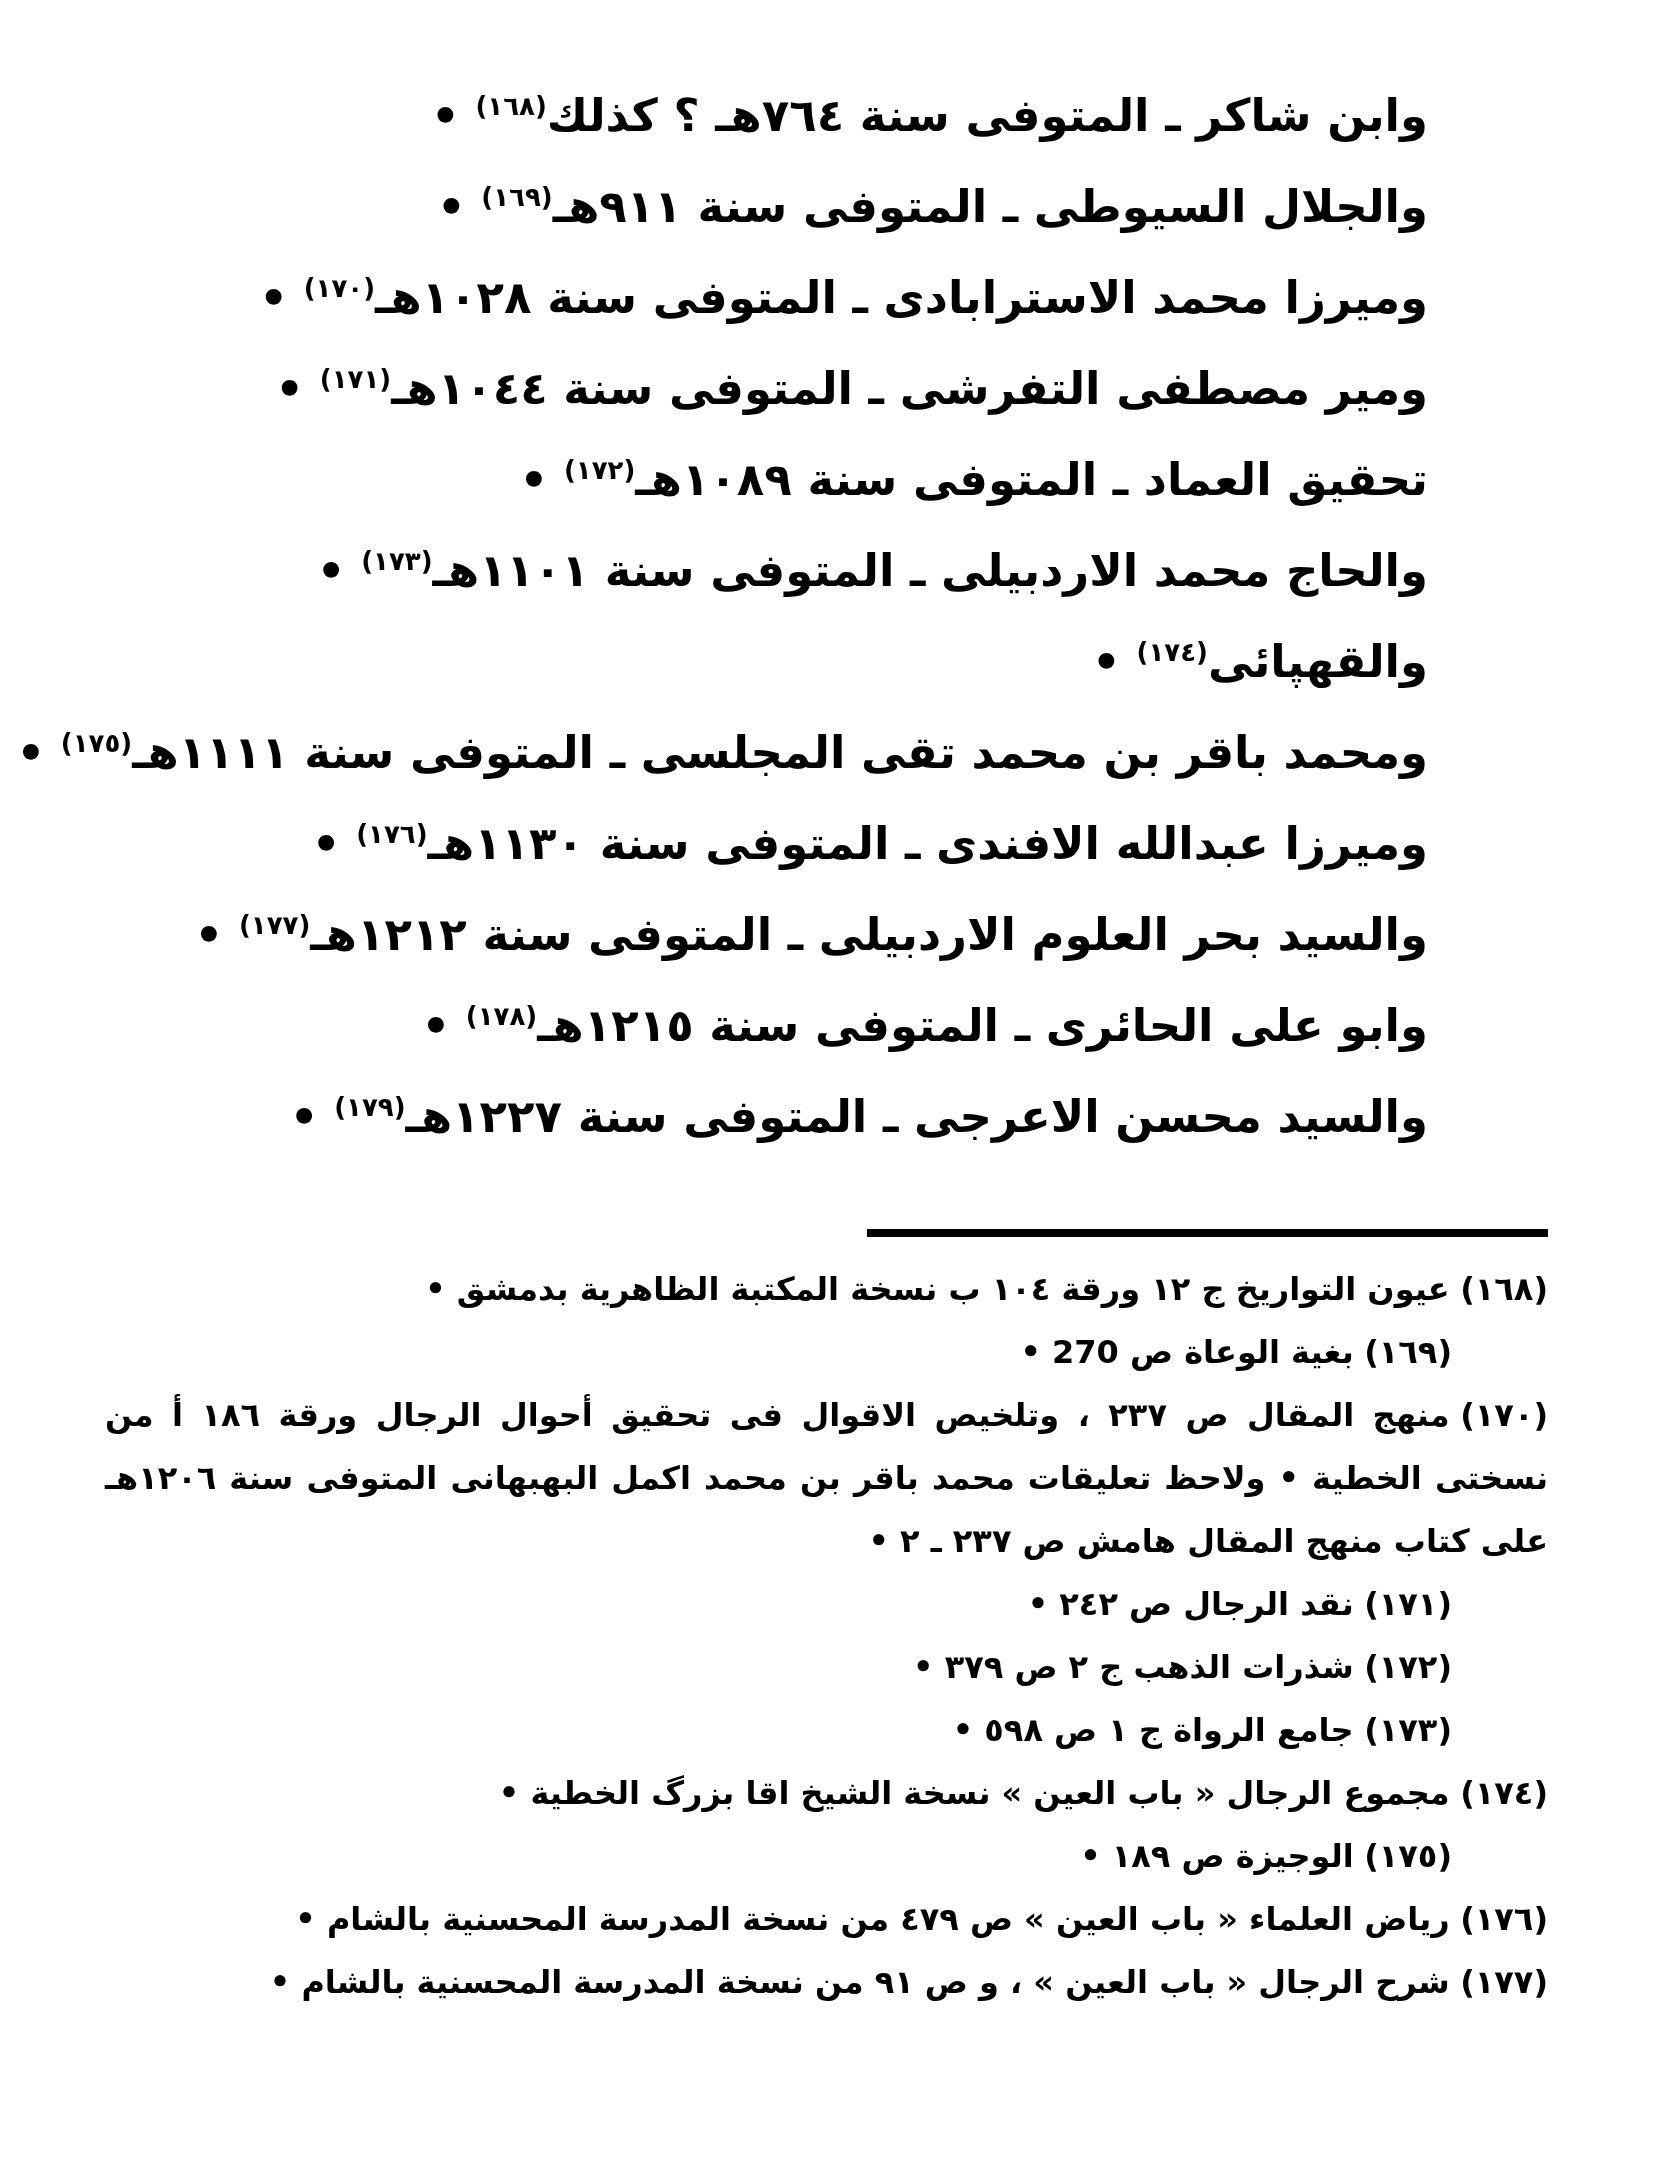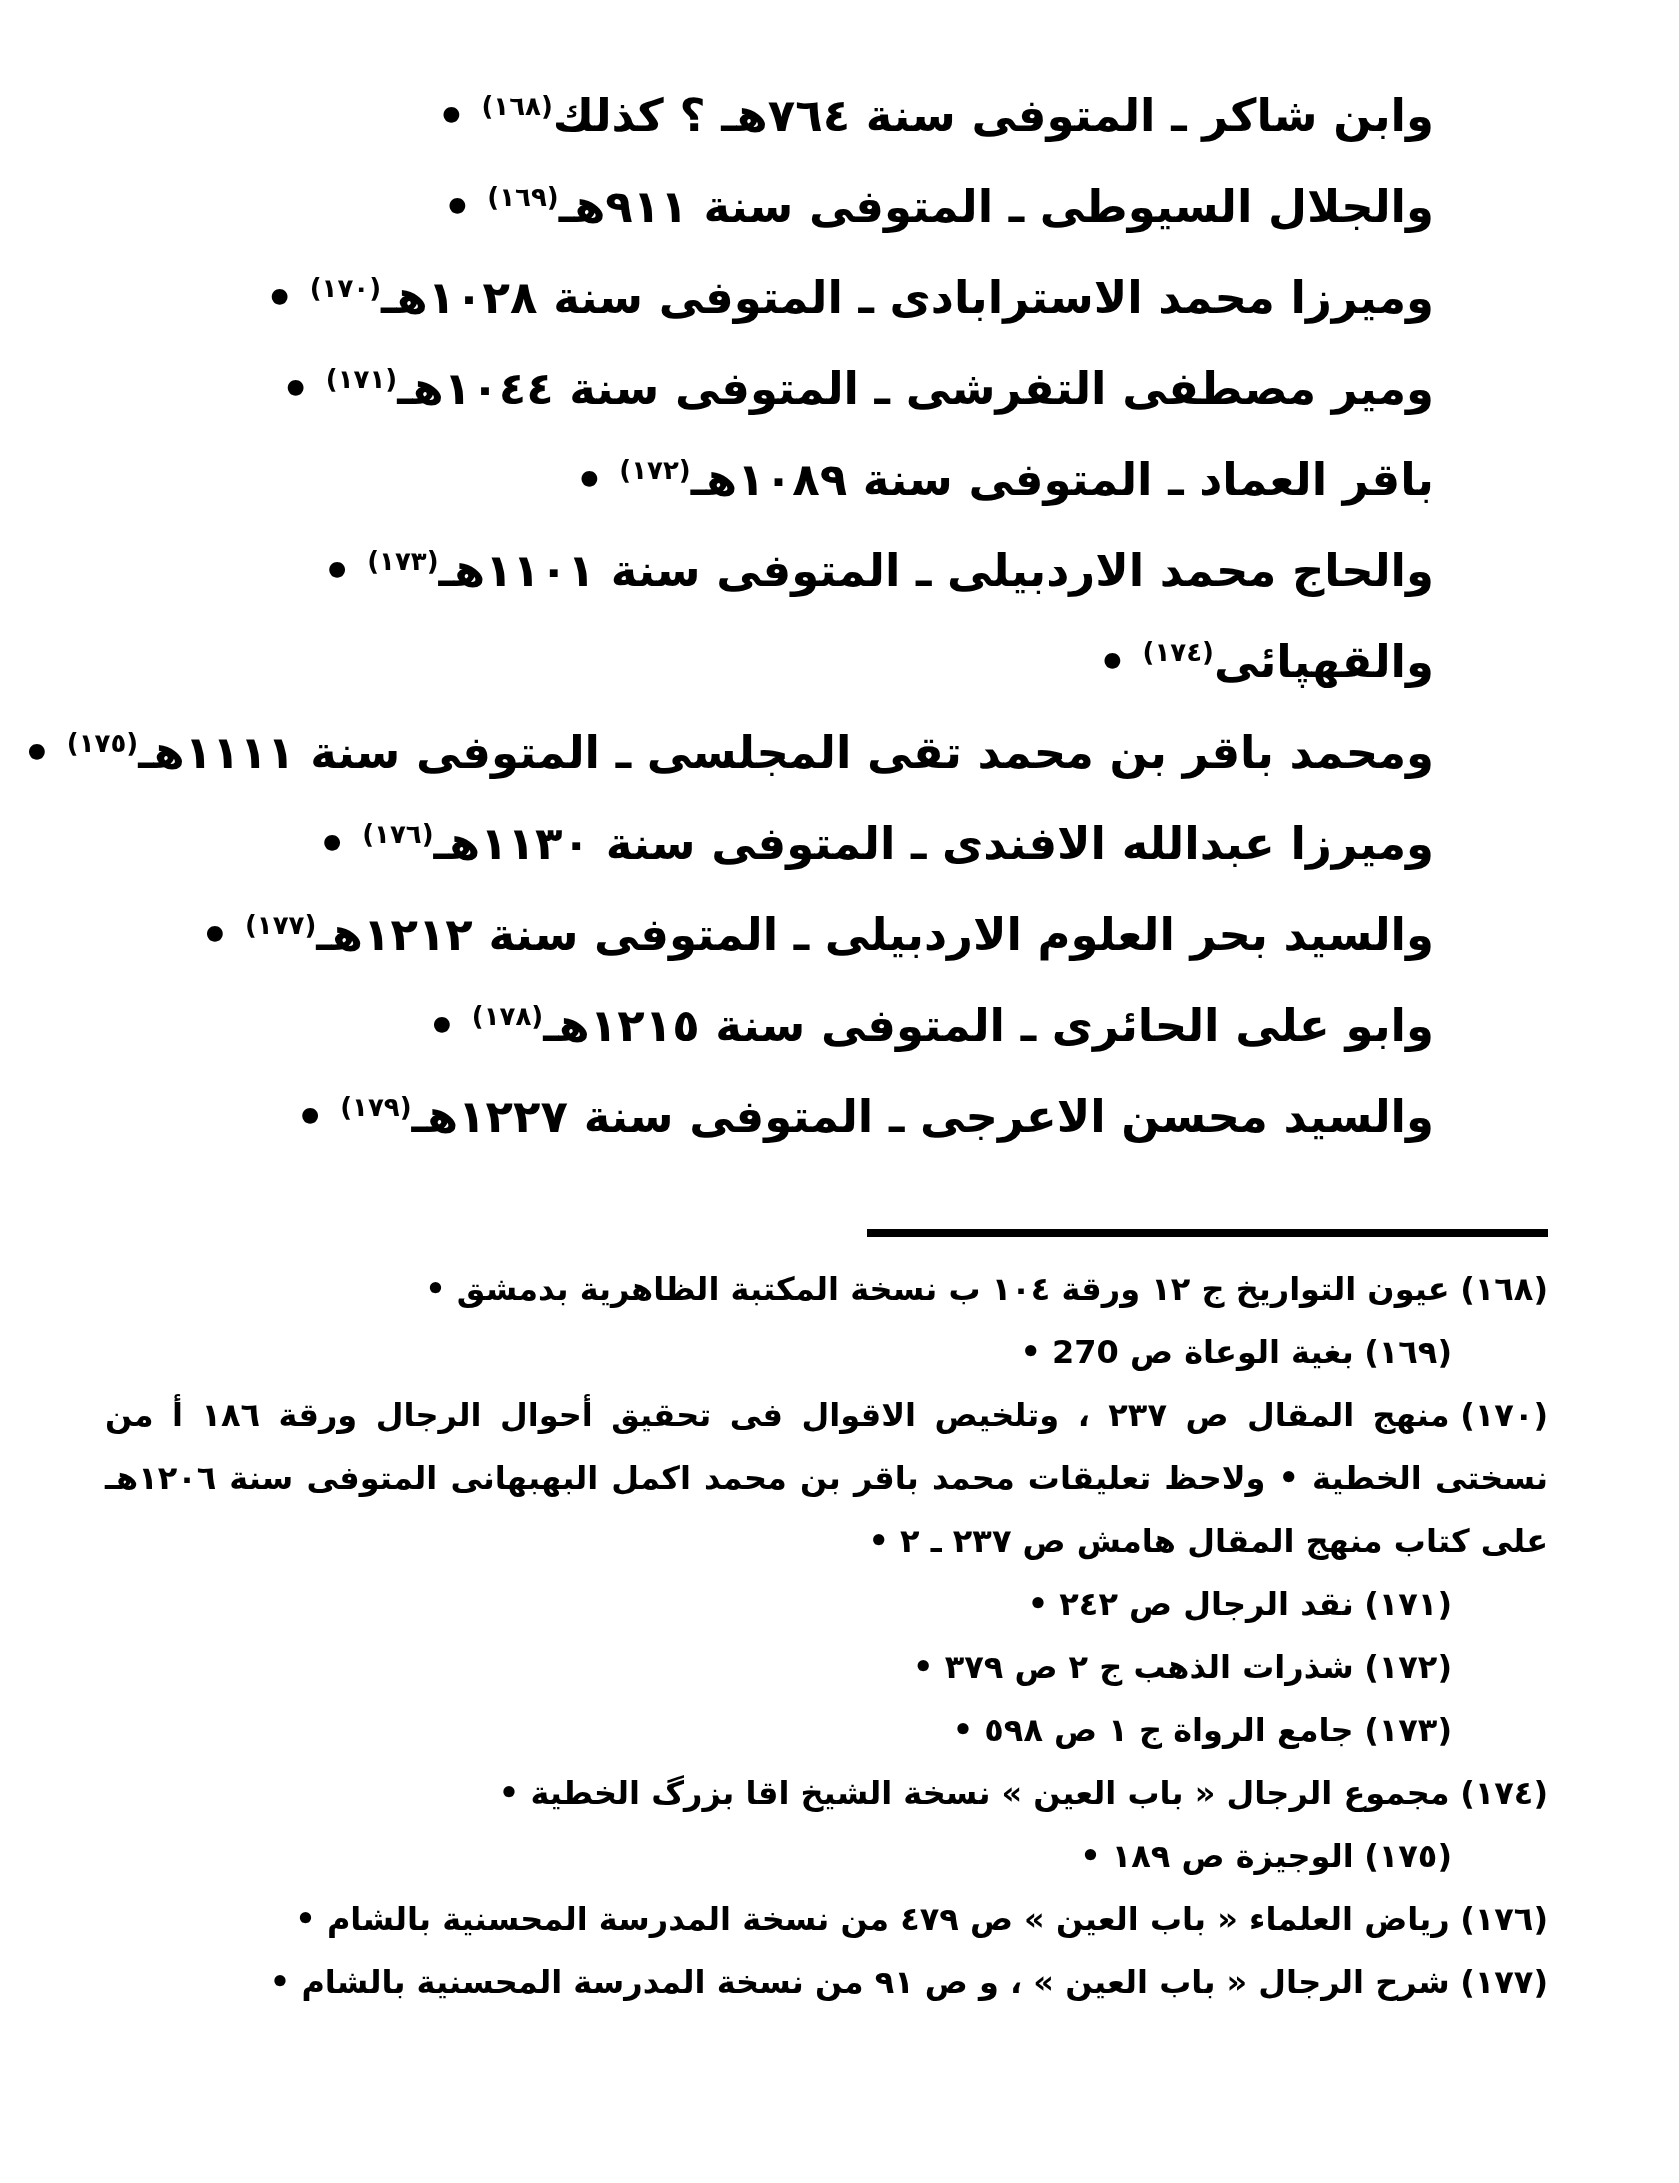--- a/index.html
+++ b/index.html
@@ -1,39 +1,39 @@
 <!DOCTYPE html>
 <html style="font-size:7px"><head>
 <meta charset="utf-8">
 <style>
   html, body { margin:0; padding:0; background:#ffffff; }
   body { width:1679px; height:2516px; position:relative; overflow:hidden;
          font-family:"DejaVu Sans", sans-serif; color:#000; }
   .page { position:absolute; left:0; top:0; width:1679px; height:2516px; direction:rtl; }
-  .main { position:absolute; right:245px; top:70px; width:1397px; }
+  .main { position:absolute; right:251px; top:70px; width:1397px; }
   .main-line { height:91px; line-height:91px; font-size:45px; font-weight:bold;
                white-space:nowrap; text-align:right; }
   .main-line sup { font-size:26px; font-weight:bold; vertical-align:super; line-height:0; }
   .rule { position:absolute; left:867px; width:681px; top:1229px; height:7.9px; background:#000; }
   .notes { position:absolute; right:131px; left:105px; top:1258px; }
   .note { font-size:32px; line-height:63px; font-weight:bold; text-align:justify;
           text-align-last:right; }
   .note .num { display:inline; padding-left:10.5px; }
   .note.indent { padding-right:96px; }
 </style>
 </head>
 <body>
 
 <div class="page">
   <div class="main">
     <div class="main-line"><span>وابن شاكر ـ المتوفى سنة ٧٦٤هـ ؟ كذلك</span><sup>(١٦٨)</sup> <span>•</span></div>
     <div class="main-line"><span>والجلال السيوطى ـ المتوفى سنة ٩١١هـ</span><sup>(١٦٩)</sup> <span>•</span></div>
     <div class="main-line"><span>وميرزا محمد الاسترابادى ـ المتوفى سنة ١٠٢٨هـ</span><sup>(١٧٠)</sup> <span>•</span></div>
     <div class="main-line"><span>ومير مصطفى التفرشى ـ المتوفى سنة ١٠٤٤هـ</span><sup>(١٧١)</sup> <span>•</span></div>
-    <div class="main-line"><span>باقر العماد ـ المتوفى سنة ١٠٨٩هـ</span><sup>(١٧٢)</sup> <span>•</span></div>
+    <div class="main-line"><span>تحقيق العماد ـ المتوفى سنة ١٠٨٩هـ</span><sup>(١٧٢)</sup> <span>•</span></div>
     <div class="main-line"><span>والحاج محمد الاردبيلى ـ المتوفى سنة ١١٠١هـ</span><sup>(١٧٣)</sup> <span>•</span></div>
     <div class="main-line"><span>والقهپائى</span><sup>(١٧٤)</sup> <span>•</span></div>
     <div class="main-line"><span>ومحمد باقر بن محمد تقى المجلسى ـ المتوفى سنة ١١١١هـ</span><sup>(١٧٥)</sup> <span>•</span></div>
     <div class="main-line"><span>وميرزا عبدالله الافندى ـ المتوفى سنة ١١٣٠هـ</span><sup>(١٧٦)</sup> <span>•</span></div>
     <div class="main-line"><span>والسيد بحر العلوم الاردبيلى ـ المتوفى سنة ١٢١٢هـ</span><sup>(١٧٧)</sup> <span>•</span></div>
     <div class="main-line"><span>وابو على الحائرى ـ المتوفى سنة ١٢١٥هـ</span><sup>(١٧٨)</sup> <span>•</span></div>
     <div class="main-line"><span>والسيد محسن الاعرجى ـ المتوفى سنة ١٢٢٧هـ</span><sup>(١٧٩)</sup> <span>•</span></div>
   </div>
 
   <div class="rule"></div>

